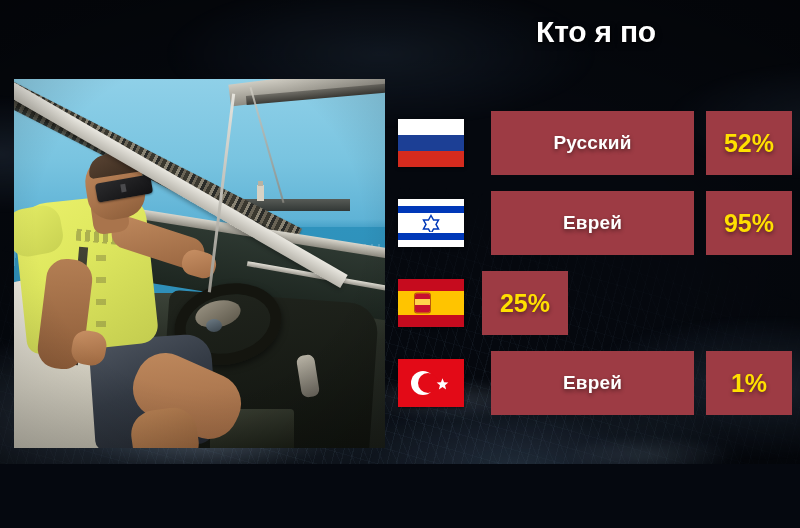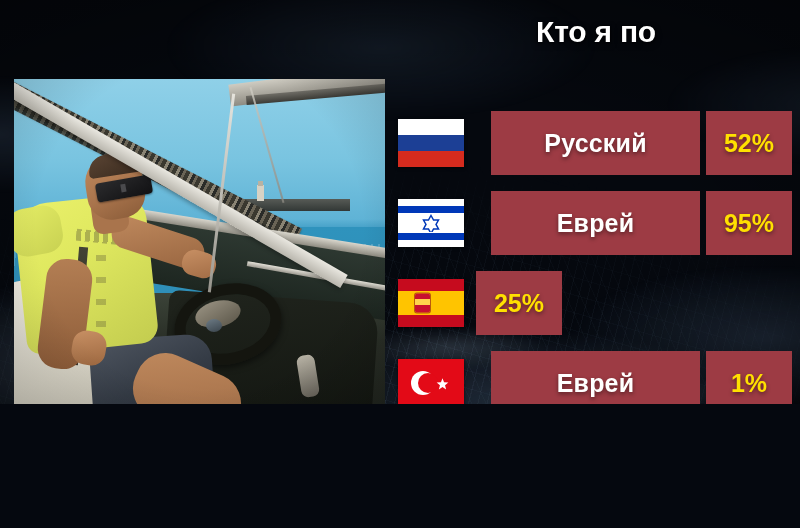--- a/index.html
+++ b/index.html
@@ -1,21 +1,21 @@
 <!DOCTYPE html>
 <html><head>
 <meta charset="utf-8">
 <style>
   html,body{margin:0;padding:0;}
   body{
     width:800px;height:528px;overflow:hidden;
     font-family:"Liberation Sans","DejaVu Sans",sans-serif;
     background:#05080f;
   }
-  #stage{position:relative;width:800px;height:404px;overflow:hidden;background:#0369a1;}
+  #stage{position:relative;width:800px;height:464px;overflow:hidden;background:#0369a1;}
 
   
   .bg{position:absolute;inset:0;background:#05080e;}
   .bg .smoke{position:absolute;inset:-10%;}
   .bg .s1{
     background:
       radial-gradient(ellipse 420px 150px at 22% 84%, rgba(150,185,220,.30), rgba(150,185,220,0) 62%),
       radial-gradient(ellipse 360px 120px at 62% 92%, rgba(130,170,215,.26), rgba(130,170,215,0) 64%),
       radial-gradient(ellipse 300px 110px at 88% 78%, rgba(120,160,205,.20), rgba(120,160,205,0) 66%),
       radial-gradient(ellipse 250px 90px at 8% 36%, rgba(120,160,205,.17), rgba(120,160,205,0) 66%),
@@ -161,26 +161,26 @@
   }
   .rows{position:absolute;left:398px;top:111px;width:394px;}
   .row{position:relative;height:64px;margin-bottom:16px;display:flex;align-items:center;}
   .row:last-child{margin-bottom:0;}
   .flag{
     width:66px;height:48px;flex:0 0 66px;position:relative;overflow:hidden;margin-right:6px;
     box-shadow:0 1px 3px rgba(0,0,0,.6);background:#fff;
   }
   .label-bar{
     flex:1 1 auto;height:64px;display:flex;align-items:center;justify-content:center;
-    background:#9d3b44;color:#fff;font-weight:bold;font-size:25px;letter-spacing:.2px;
+    background:#9d3b44;color:#fff;font-weight:bold;font-size:19px;letter-spacing:.2px;
     text-shadow:0 2px 4px rgba(0,0,0,.45);
     margin-left:21px;
   }
   .pct-bar{
-    flex:0 0 86px;height:64px;margin-left:6px;display:flex;align-items:center;justify-content:center;
+    flex:0 0 86px;height:64px;margin-left:12px;display:flex;align-items:center;justify-content:center;
     background:#9d3b44;color:#ffe000;font-weight:bold;font-size:25px;
     text-shadow:0 2px 4px rgba(0,0,0,.45);
   }
 
   
   .fl-ru{background:linear-gradient(180deg,#ffffff 0 33.33%,#1c3f95 33.33% 66.66%,#d52b1e 66.66% 100%);}
   .fl-il{background:#fff;}
   .fl-il .st{position:absolute;left:0;width:100%;height:7px;background:#0038b8;}
   .fl-il .st1{top:7px;} .fl-il .st2{bottom:7px;}
   .fl-il .star{position:absolute;left:50%;top:50%;width:18px;height:18px;transform:translate(-50%,-50%);}

